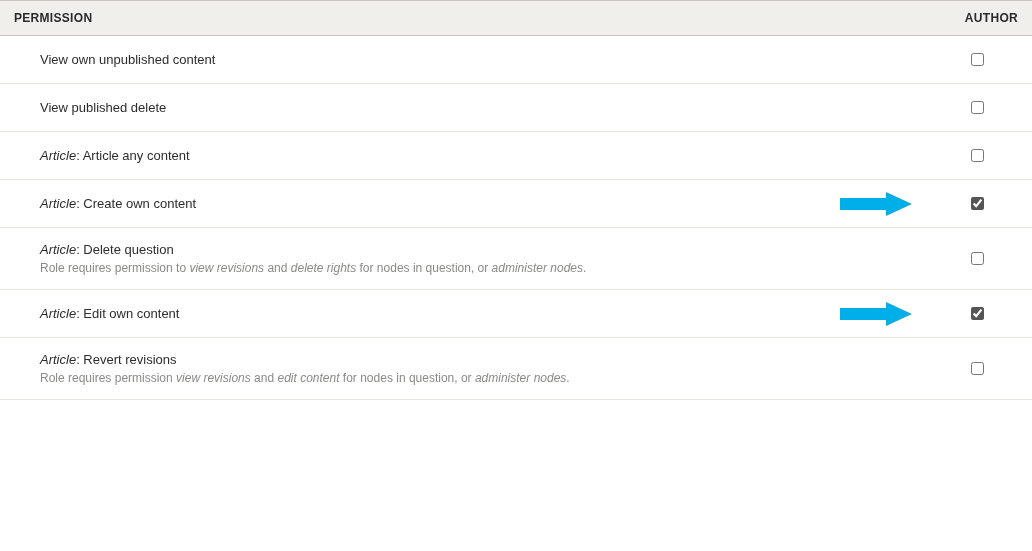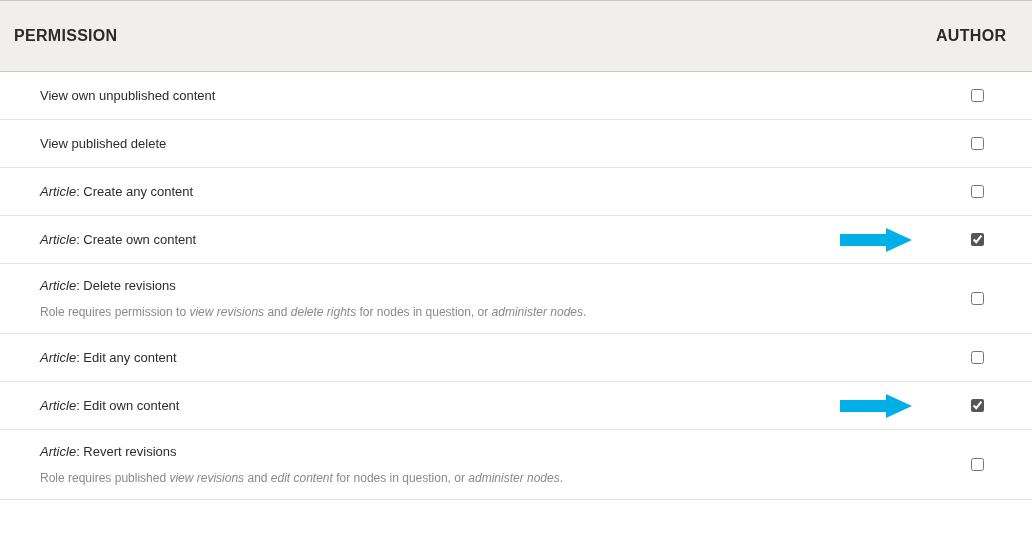--- a/index.html
+++ b/index.html
@@ -16,28 +16,29 @@
     width: 100%;
     border-collapse: collapse;
     table-layout: fixed;
   }
   thead tr {
     background: #f1efeb;
   }
   th {
     text-align: left;
     font-weight: bold;
-    font-size: 16px;
+    font-size: 12px;
     color: #2b2b2b;
-    padding: 26px 14px;
+    padding: 10px 14px;
     border-top: 1px solid #c9c6bf;
     border-bottom: 1px solid #c9c6bf;
     letter-spacing: 0.3px;
   }
   th.col-role {
+    text-align: right;
     width: 110px;
   }
   tbody tr {
     border-bottom: 1px solid #e7e5e0;
   }
   td {
     padding: 14px 23px;
     vertical-align: middle;
   }
   td.perm-cell {
@@ -47,21 +48,21 @@
   td.role-cell {
     text-align: center;
     width: 110px;
     position: relative;
   }
   .prefix {
     font-style: italic;
   }
   .desc {
     display: block;
-    margin-top: 12px;
+    margin-top: 4px;
     font-size: 12px;
     color: #8a8a88;
   }
   .desc em {
     font-style: italic;
   }
   input[type="checkbox"] {
     width: 13px;
     height: 13px;
     accent-color: #555;
@@ -110,21 +111,21 @@
     </td>
     <td class="role-cell">
       
       <input type="checkbox" style="">
     </td>
   </tr>
 
 
   <tr>
     <td class="perm-cell">
-      <span class="prefix">Article</span><span>: Create any content</span>
+      <span class="prefix">Article</span><span>: Article any content</span>
       
     </td>
     <td class="role-cell">
       
       <input type="checkbox" style="">
     </td>
   </tr>
 
   <tr>
     <td class="perm-cell">
@@ -134,60 +135,50 @@
     <td class="role-cell">
       <svg class="arrow" viewBox="0 0 72 24">
         <path d="M0 6 H46 V0 L72 12 L46 24 V18 H0 Z" fill="#00aee8"></path>
       </svg>
       <input type="checkbox" checked="" style="">
     </td>
   </tr>
 
   <tr>
     <td class="perm-cell">
-      <span class="prefix">Article</span><span>: Delete revisions</span>
+      <span class="prefix">Article</span><span>: Delete question</span>
       <span class="desc">
         <span>Role requires permission to </span><em>view revisions</em><span> and </span><em>delete rights</em><span> for nodes in question, or </span><em>administer nodes</em><span>.</span>
       </span>
     </td>
     <td class="role-cell">
       
       <input type="checkbox" style="">
     </td>
   </tr>
 
-  <tr>
-    <td class="perm-cell">
-      <span class="prefix">Article</span><span>: Edit any content</span>
-      
-    </td>
-    <td class="role-cell">
-      
-      <input type="checkbox" style="">
-    </td>
-  </tr>
 
   <tr>
     <td class="perm-cell">
       <span class="prefix">Article</span><span>: Edit own content</span>
       
     </td>
     <td class="role-cell">
       <svg class="arrow" viewBox="0 0 72 24">
         <path d="M0 6 H46 V0 L72 12 L46 24 V18 H0 Z" fill="#00aee8"></path>
       </svg>
       <input type="checkbox" checked="" style="">
     </td>
   </tr>
 
   <tr>
     <td class="perm-cell">
       <span class="prefix">Article</span><span>: Revert revisions</span>
       <span class="desc">
-        <span>Role requires published </span><em>view revisions</em><span> and </span><em>edit content</em><span> for nodes in question, or </span><em>administer nodes</em><span>.</span>
+        <span>Role requires permission </span><em>view revisions</em><span> and </span><em>edit content</em><span> for nodes in question, or </span><em>administer nodes</em><span>.</span>
       </span>
     </td>
     <td class="role-cell">
       
       <input type="checkbox" style="">
     </td>
   </tr>
 
 </tbody>
 </table>

